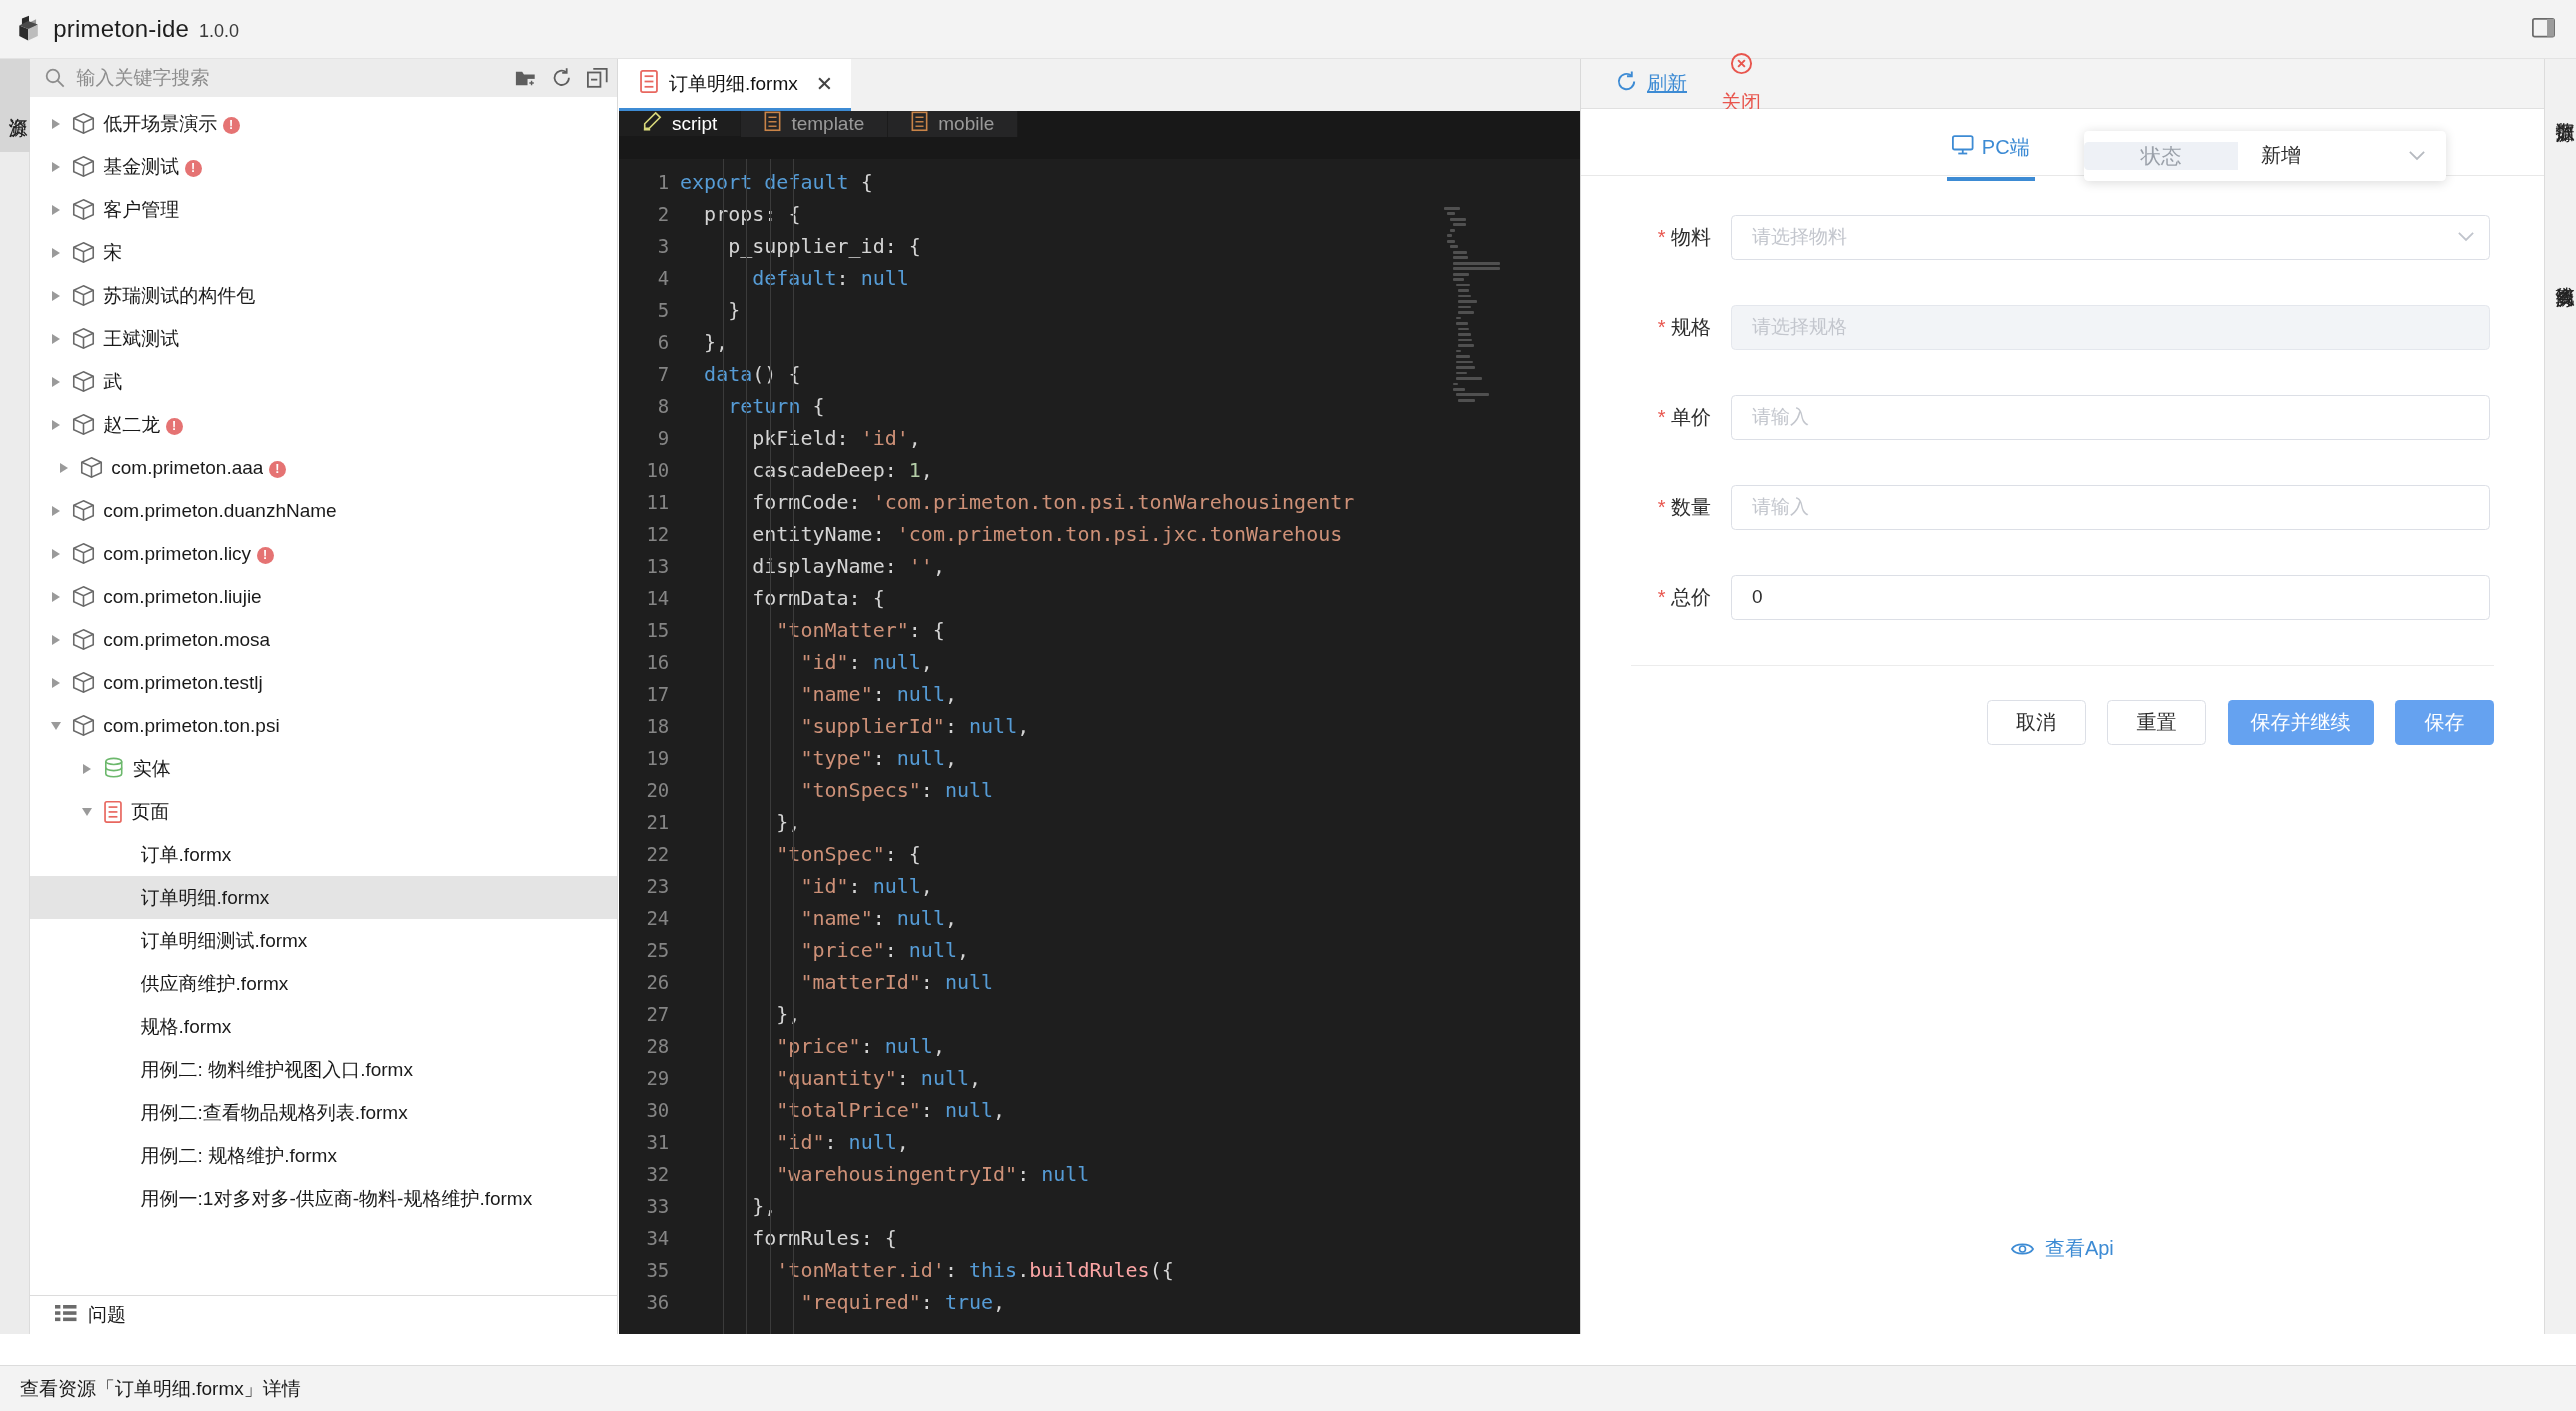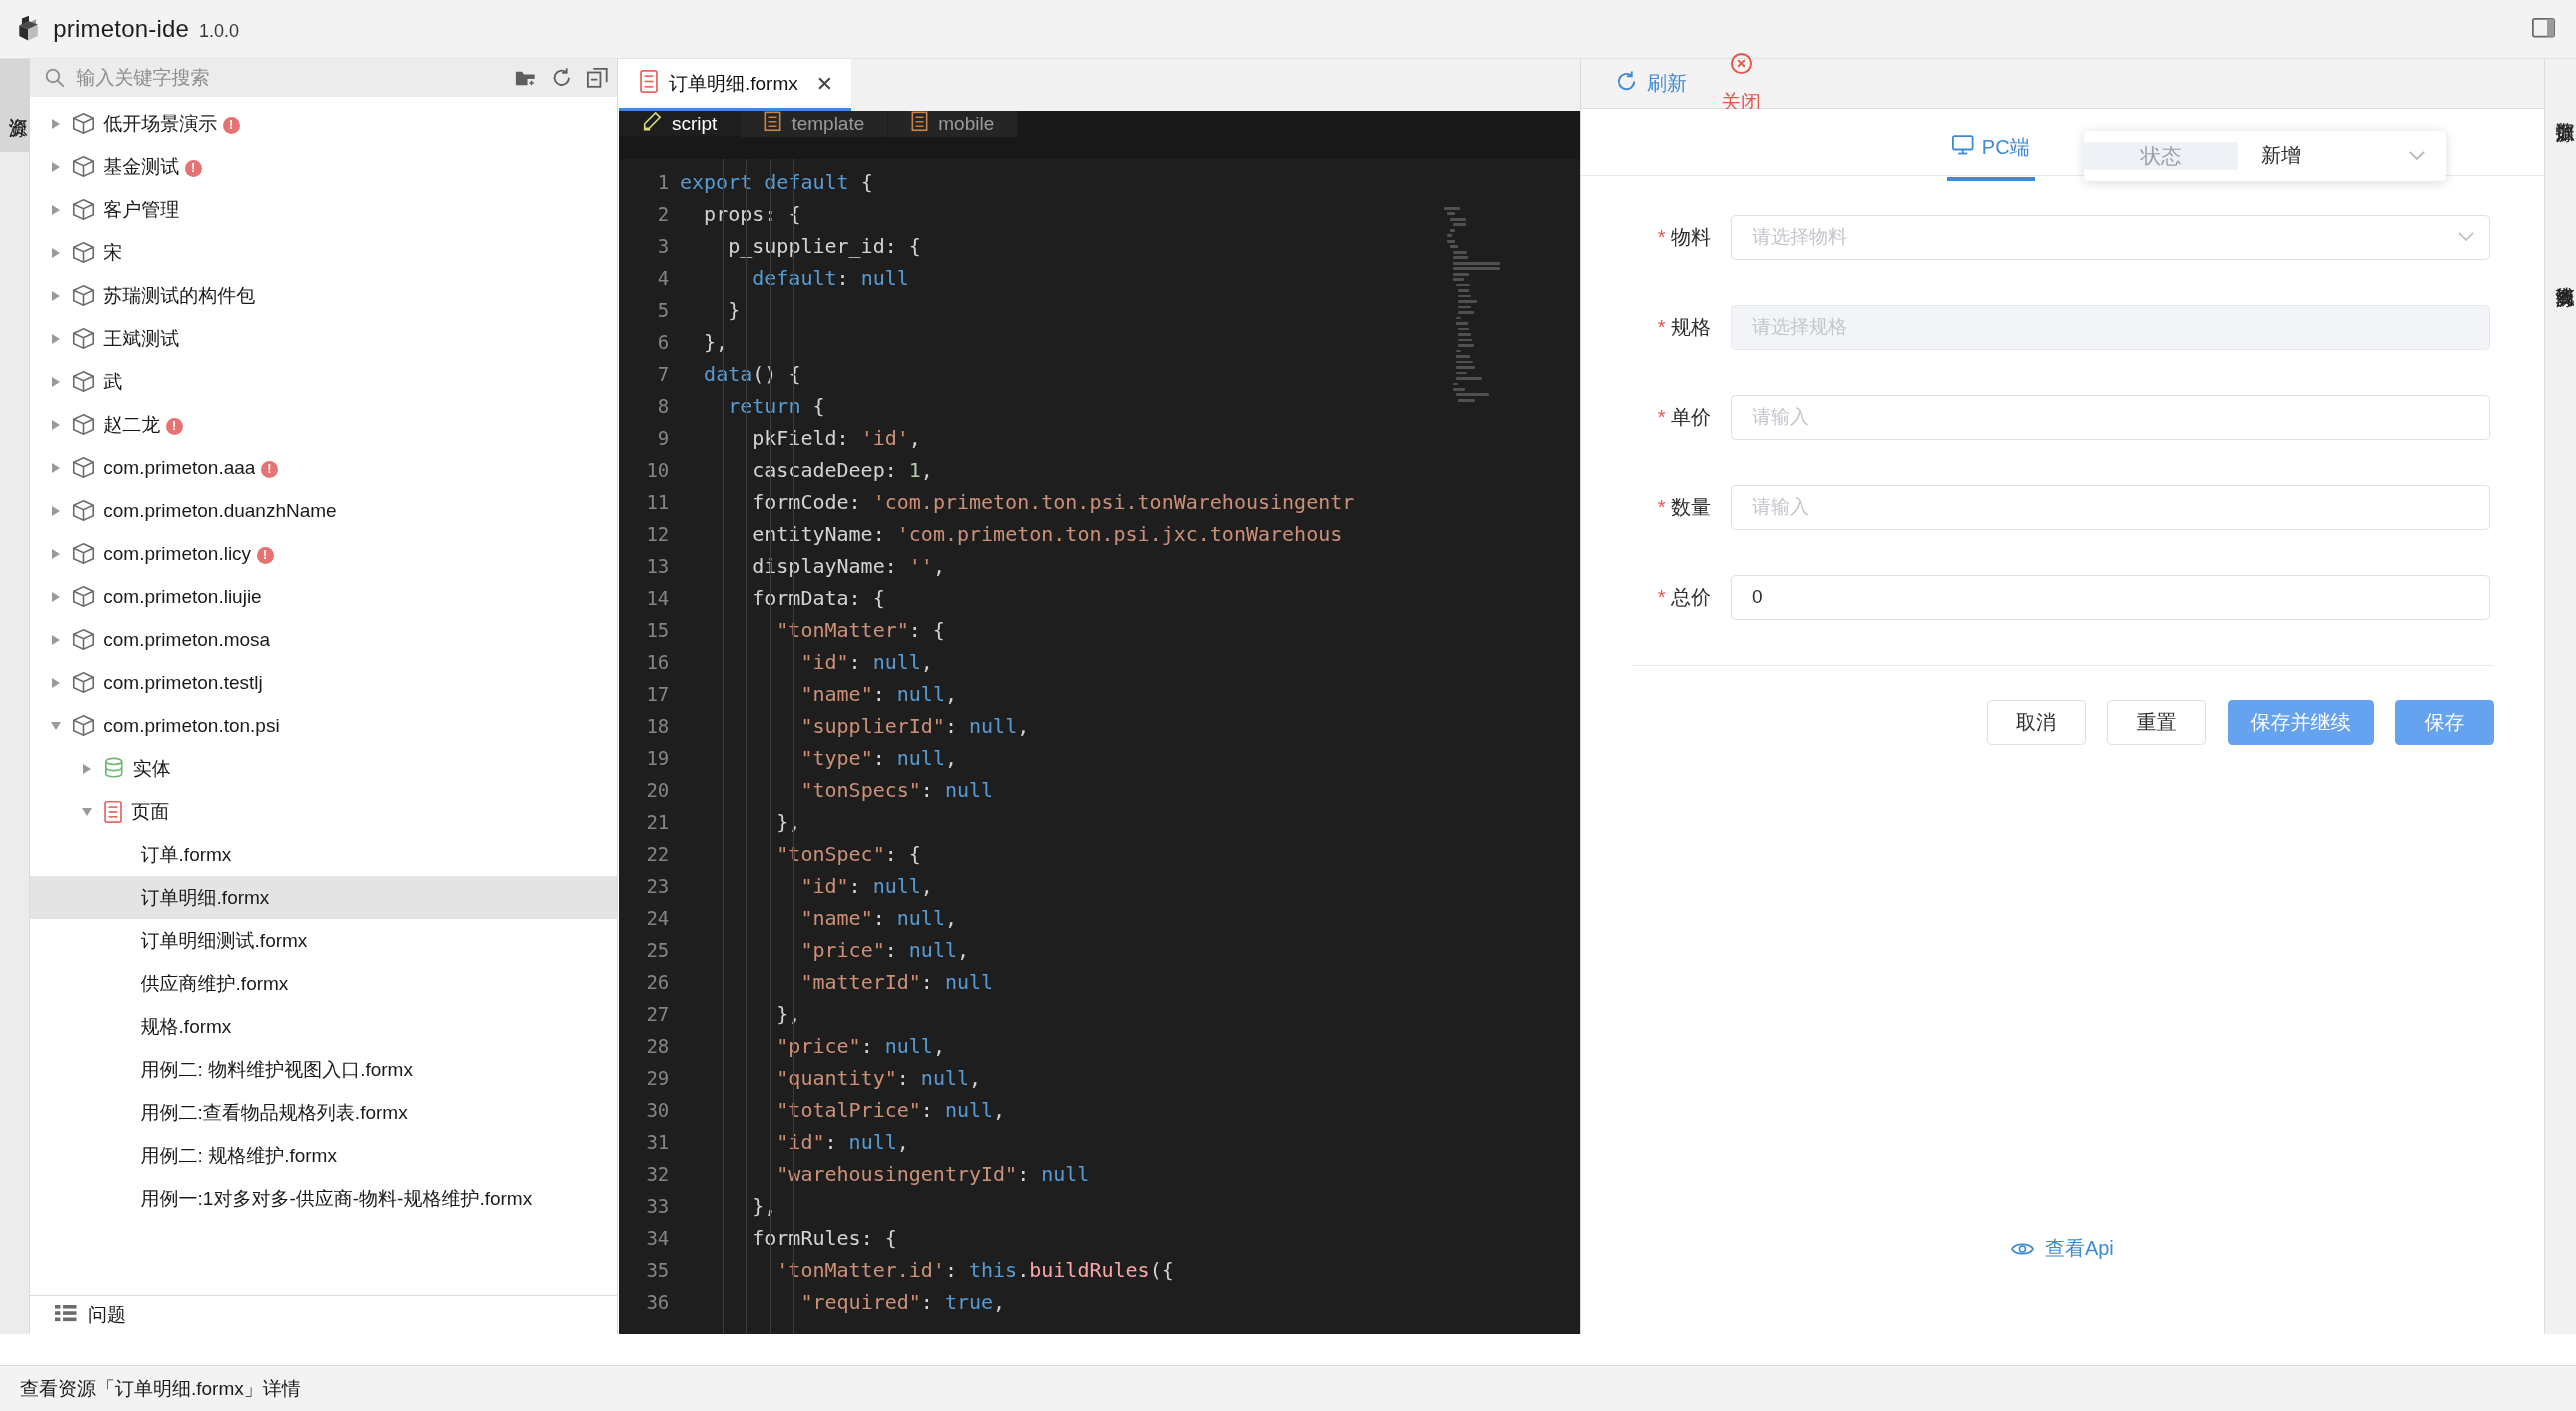--- a/index.html
+++ b/index.html
@@ -138,21 +138,21 @@
   #preview {
     position: absolute; left: 1580px; top: 59px; width: 964px; height: 1275px;
     background: #ffffff; display: flex; flex-direction: column;
     border-left: 0.9px solid #d9d9d9;
   }
   #pv-toolbar {
     height: 50px; background: #f3f3f3; border-bottom: 0.9px solid #e0e0e0;
     display: flex; align-items: center; padding-left: 34px; gap: 34px; flex: 0 0 auto;
   }
   .pv-act { display: flex; align-items: center; gap: 9px; font-size: 20px; }
-  .pv-act.refresh { color: #3d8bd4; }
+  .pv-act.refresh { color: #3d8bd4; text-decoration: underline; }
   .pv-act.close { color: #e8554d; flex-direction: column; }
 
   #pv-body { flex: 1 1 auto; background: #ffffff; position: relative; overflow: hidden; }
 
   #pv-tabs {
     height: 66px; display: flex; align-items: center; justify-content: center;
     gap: 59px; position: relative; padding-top: 10.7px;
   }
   .pv-tab { display: flex; align-items: center; gap: 8px; font-size: 20px; color: #555; position: relative; }
   .pv-tab.active { color: #3d8bd4; }
@@ -377,21 +377,21 @@
         </span>
         <span class="tico">
           <svg width="23" height="23" viewBox="0 0 26 26">
             <path d="M13 2 L24 7 L24 19 L13 24 L2 19 L2 7 Z" fill="none" stroke="#6a6a6a" stroke-width="1.8"></path>
             <path d="M2 7 L13 12 L24 7 M13 12 L13 24" fill="none" stroke="#6a6a6a" stroke-width="1.8"></path>
           </svg>
         </span>
         <span class="tlabel">赵二龙</span>
         <span class="warnbadge">!</span>
       </div>
-      <div class="trow" style="padding-left: 16px;">
+      <div class="trow" style="padding-left: 24px;">
         <span class="tw">
           <span class="caret-r"></span>
         </span>
         <span class="tico">
           <svg width="23" height="23" viewBox="0 0 26 26">
             <path d="M13 2 L24 7 L24 19 L13 24 L2 19 L2 7 Z" fill="none" stroke="#6a6a6a" stroke-width="1.8"></path>
             <path d="M2 7 L13 12 L24 7 M13 12 L13 24" fill="none" stroke="#6a6a6a" stroke-width="1.8"></path>
           </svg>
         </span>
         <span class="tlabel">com.primeton.aaa</span>

